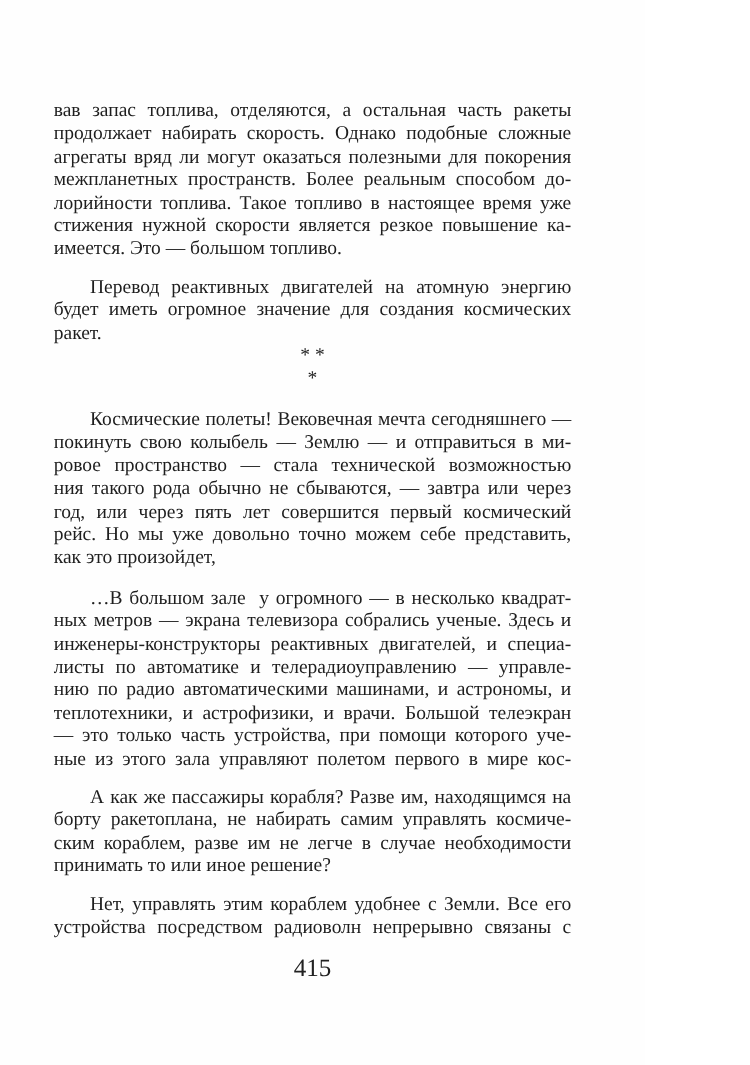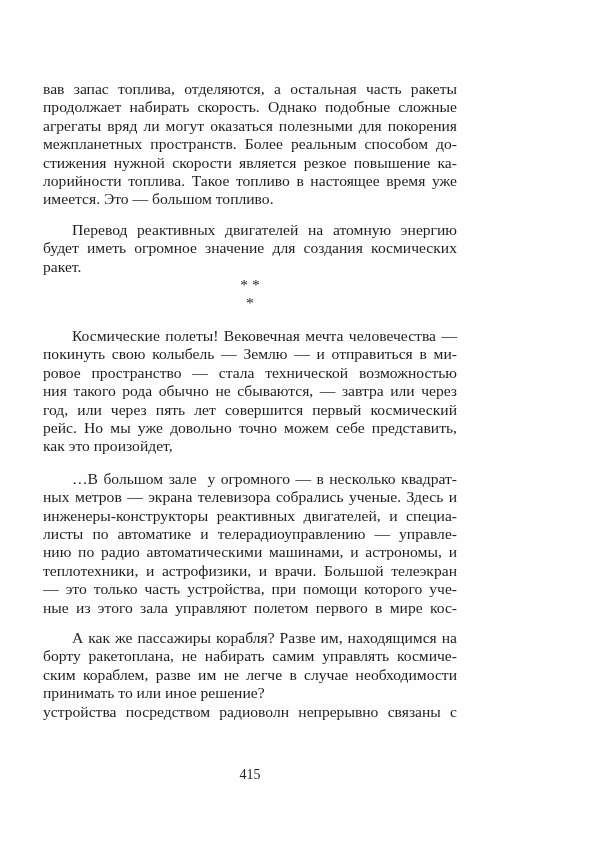--- a/index.html
+++ b/index.html
@@ -46,50 +46,50 @@
   .para.separator .line {
     text-align: center;
     text-align-last: center;
   }
   .page-number {
     position: absolute;
     left: 43px;
     top: 766px;
     width: 414px;
     text-align: center;
-    font-size: 14px;
+    font-size: 20px;
     line-height: 18px;
     color: #222222;
   }
 </style>
 </head>
 <body>
 
 <div class="page">
   <div class="text-block">
       <div class="para">
         <div class="line">вав запас топлива, отделяются, а остальная часть ракеты</div>
         <div class="line">продолжает набирать скорость. Однако подобные сложные</div>
         <div class="line">агрегаты вряд ли могут оказаться полезными для покорения</div>
         <div class="line">межпланетных пространств. Более реальным способом до-</div>
+        <div class="line">лорийности топлива. Такое топливо в настоящее время уже</div>
         <div class="line">стижения нужной скорости является резкое повышение ка-</div>
-        <div class="line">лорийности топлива. Такое топливо в настоящее время уже</div>
         <div class="line final">имеется. Это — большом топливо.</div>
       </div>
       <div class="para">
         <div class="line indent">Перевод реактивных двигателей на атомную энергию</div>
         <div class="line">будет иметь огромное значение для создания космических</div>
         <div class="line final">ракет.</div>
       </div>
       <div class="para separator">
         <div class="line">* *</div>
         <div class="line">*</div>
       </div>
       <div class="para gap">
-        <div class="line indent">Космические полеты! Вековечная мечта человечества —</div>
+        <div class="line indent">Космические полеты! Вековечная мечта сегодняшнего —</div>
         <div class="line">покинуть свою колыбель — Землю — и отправиться в ми-</div>
         <div class="line">ровое пространство — стала технической возможностью</div>
         <div class="line">ния такого рода обычно не сбываются, — завтра или через</div>
         <div class="line">год, или через пять лет совершится первый космический</div>
         <div class="line">рейс. Но мы уже довольно точно можем себе представить,</div>
         <div class="line final">как это произойдет,</div>
       </div>
       <div class="para gap">
         <div class="line indent">…В большом зале &nbsp;у огромного — в несколько квадрат-</div>
         <div class="line">ных метров — экрана телевизора собрались ученые. Здесь и</div>
@@ -100,17 +100,18 @@
         <div class="line">— это только часть устройства, при помощи которого уче-</div>
         <div class="line">ные из этого зала управляют полетом первого в мире кос-</div>
       </div>
       <div class="para">
         <div class="line indent">А как же пассажиры корабля? Разве им, находящимся на</div>
         <div class="line">борту ракетоплана, не набирать самим управлять космиче-</div>
         <div class="line">ским кораблем, разве им не легче в случае необходимости</div>
         <div class="line final">принимать то или иное решение?</div>
       </div>
       <div class="para">
+        <div class="line indent">Нет, управлять этим кораблем удобнее с Земли. Все его</div>
         <div class="line">устройства посредством радиоволн непрерывно связаны с</div>
       </div>
     </div>
   <div class="page-number">415</div>
 </div>
 
 </body></html>

